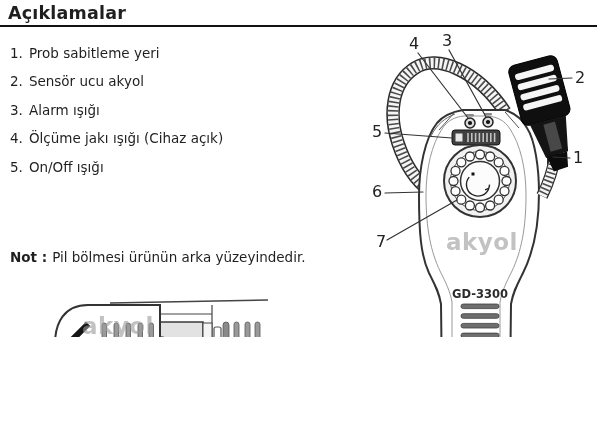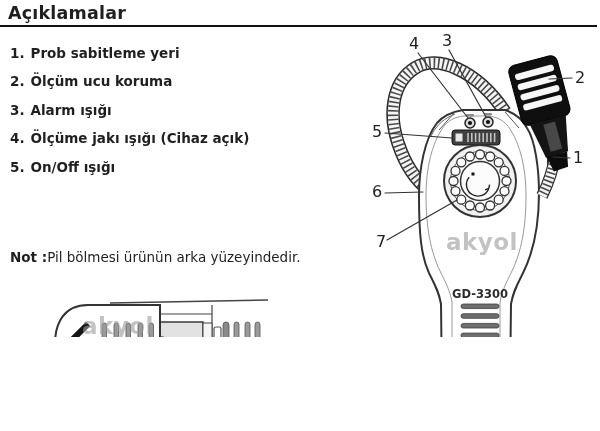--- a/index.html
+++ b/index.html
@@ -7,47 +7,47 @@
     position:relative;width:600px;height:337px;background:#ffffff;
     font-family:"DejaVu Sans",sans-serif;color:#1f1f1f;overflow:hidden;
   }
   .title{
     position:absolute;top:3px;left:8px;font-size:17.5px;font-weight:bold;
     letter-spacing:.2px;margin:0;
   }
   .divider{
     position:absolute;top:25px;left:0;width:597px;height:2px;background:#111;
   }
-  .legend{position:absolute;left:10px;top:45px;font-weight:bold;}
+  .legend{position:absolute;left:10px;top:45px;}
   .legend .li{
     font-size:13.5px;line-height:16px;margin-bottom:12.4px;white-space:nowrap;
   }
   .legend .num{display:inline-block;margin-right:6px;}
   .note{
     position:absolute;left:10px;top:249px;font-size:13.5px;white-space:nowrap;
   }
-  .note b{}
+  .note b{margin-right:5px;}
   svg{position:absolute;}
   #deviceSvg{left:345px;top:28px;}
   #batterySvg{left:40px;top:293px;}
   svg text{font-family:"DejaVu Sans",sans-serif;}
   .callout-num{font-size:16px;fill:#222;}
   .wm{font-size:23px;font-weight:bold;fill:#9b9b9b;opacity:.6;letter-spacing:.5px;}
 </style>
 </head>
 <body>
 
 <div class="page">
 
   <h1 class="title">Açıklamalar</h1>
   <div class="divider"></div>
 
   <div class="legend">
     <div class="li"><span class="num">1.</span><span>Prob sabitleme yeri</span></div>
-    <div class="li"><span class="num">2.</span><span>Ölçüm ucu koruma</span></div>
+    <div class="li"><span class="num">2.</span><span>Sensör ucu akyol</span></div>
     <div class="li"><span class="num">3.</span><span>Alarm ışığı</span></div>
     <div class="li"><span class="num">4.</span><span>Ölçüme jakı ışığı (Cihaz açık)</span></div>
     <div class="li"><span class="num">5.</span><span>On/Off ışığı</span></div>
   </div>
 
   <div class="note">
     <b>Not :</b><span>Pil bölmesi ürünün arka yüzeyindedir.</span>
   </div>
 
   <svg id="deviceSvg" width="255" height="403" viewBox="0 0 255 403">

